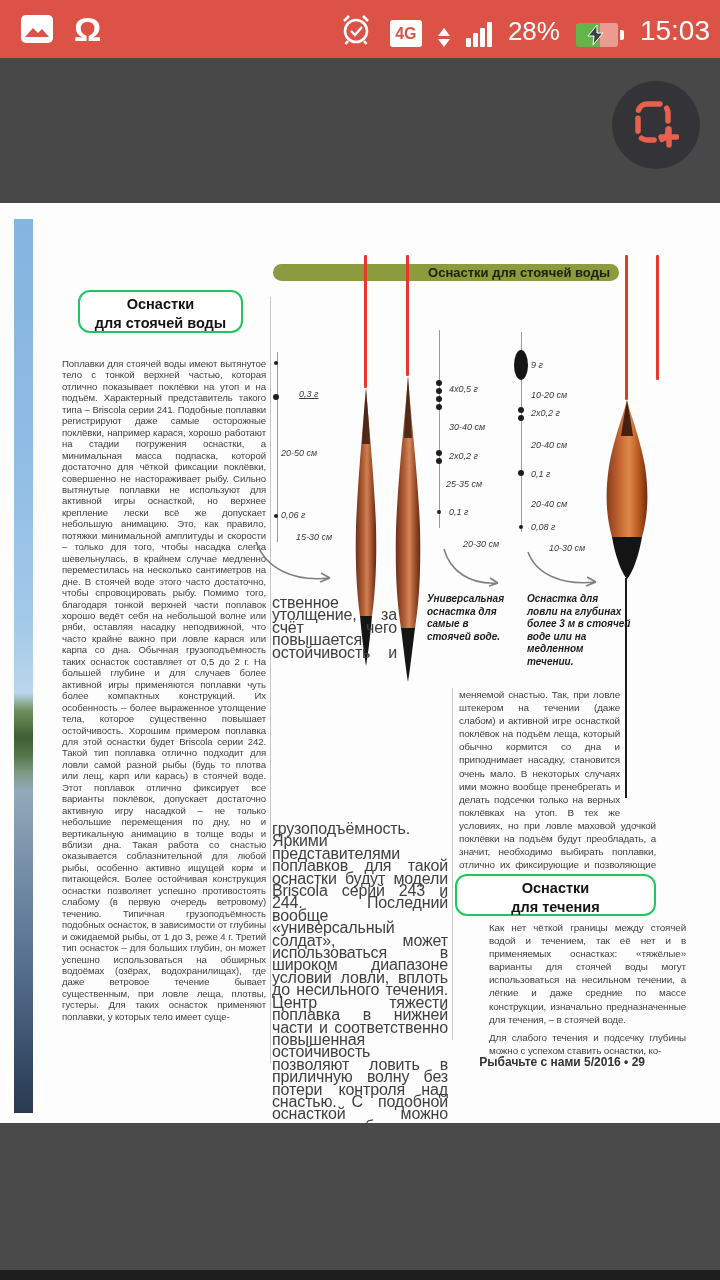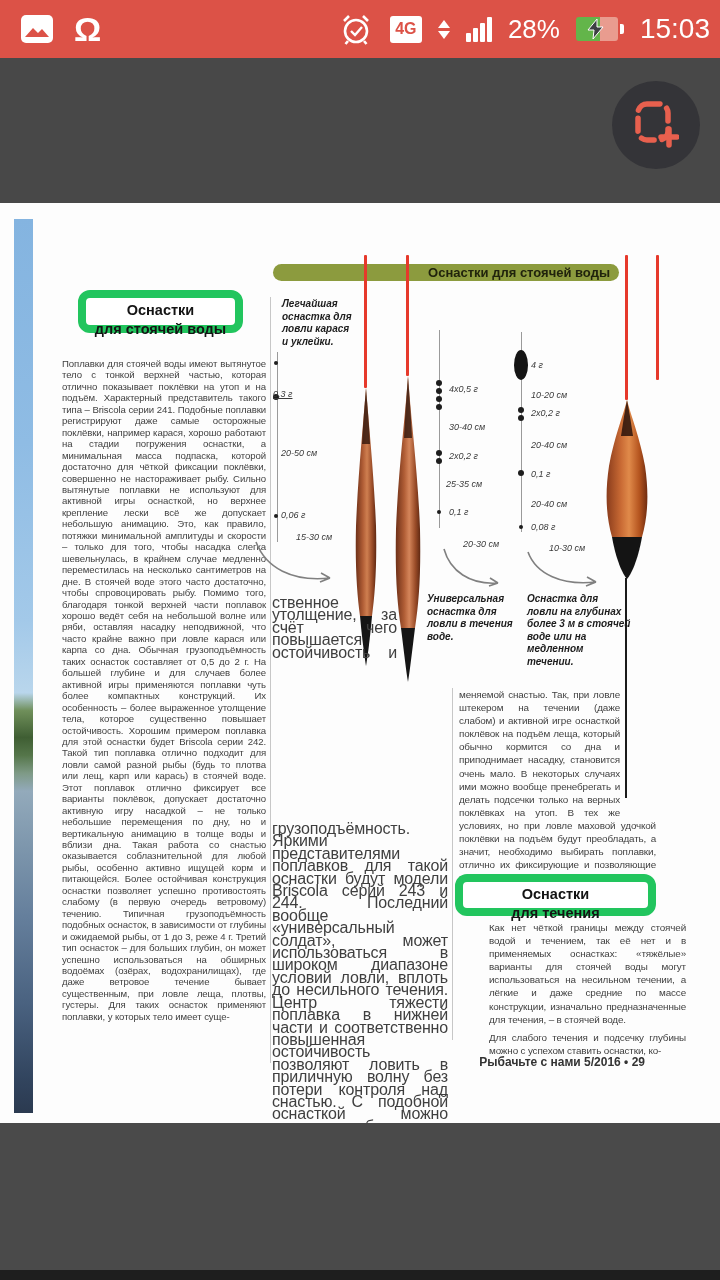--- a/index.html
+++ b/index.html
@@ -3,21 +3,21 @@
 <meta charset="utf-8">
 <style>
   html,body{margin:0;padding:0;background:#000;}
   .screen{position:relative;width:720px;height:1280px;overflow:hidden;background:#fff;
           font-family:"Liberation Sans",sans-serif;}
   
   .statusbar{position:absolute;top:0;left:0;width:720px;height:58px;background:#dc5247;
              display:flex;justify-content:space-between;align-items:center;box-sizing:border-box;
              padding:0 10px;color:#fff;}
   .sb-left{display:flex;align-items:center;gap:20px;margin-left:10px;}
-  .sb-right{display:flex;align-items:center;gap:16px;font-size:26px;}
+  .sb-right{display:flex;align-items:flex-end;gap:16px;font-size:26px;}
   .sb-time{font-size:28px;}
   .omega{font-size:34px;font-weight:bold;line-height:1;}
   .badge4g{background:#fff;color:#dc5247;font-weight:bold;font-size:16px;border-radius:3px;
            width:32px;height:27px;display:flex;align-items:center;justify-content:center;}
   .updown{display:flex;flex-direction:column;gap:3px;align-items:center;}
   .tri-up{width:0;height:0;border-left:6px solid transparent;border-right:6px solid transparent;border-bottom:8px solid #fff;}
   .tri-dn{width:0;height:0;border-left:6px solid transparent;border-right:6px solid transparent;border-top:8px solid #fff;}
   .bars{display:flex;align-items:flex-end;gap:2px;height:26px;}
   .bars i{display:block;width:5px;background:#fff;border-radius:1px;}
   .batt{position:relative;width:42px;height:24px;border-radius:3px;overflow:hidden;display:flex;}
@@ -30,21 +30,21 @@
   .botgray{position:absolute;top:1123px;left:0;width:720px;height:157px;background:#4a4a4a;}
   .botblack{position:absolute;top:1270px;left:0;width:720px;height:10px;background:#1e1e1e;}
   .fab{position:absolute;top:81px;left:612px;width:88px;height:88px;border-radius:50%;background:#343438;
        display:flex;align-items:center;justify-content:center;}
   
   .page{position:absolute;top:203px;left:0;width:720px;height:920px;background:#fdfdfd;}
   .strip{position:absolute;left:14px;top:16px;width:19px;height:894px;
          background:linear-gradient(180deg,#84b4e0 0%,#8fbce4 25%,#a3c9e9 45%,#b9d6ec 53%,
            #6f8f5a 55%,#3f5e33 58%,#55764a 60%,#7e9a86 62%,#93aabb 64%,#7e97ad 70%,
            #657f9c 78%,#49617f 88%,#32455f 96%,#2b3a50 100%);}
-  .titlebox{position:absolute;border:8px solid #22c55e;border-radius:12px;background:#fff;
+  .titlebox{position:absolute;border:2px solid #22c55e;border-radius:12px;background:#fff;
             text-align:center;font-weight:bold;color:#141414;box-sizing:border-box;}
   .tb1{left:78px;top:87px;width:165px;height:43px;font-size:14.5px;line-height:1.28;padding-top:3px;}
   .tb2{left:455px;top:671px;width:201px;height:42px;font-size:14.5px;line-height:1.28;padding-top:3px;}
   .banner{position:absolute;left:273px;top:61px;width:346px;height:17px;background:#8c9b3e;
           border-radius:9px;color:#20230c;font-weight:bold;font-size:13px;line-height:17px;
           text-align:right;box-sizing:border-box;padding-right:9px;}
   .bodytext{position:absolute;text-align:justify;color:#3f3f3f;}
   .c1{left:62px;top:155px;width:204px;font-size:9.6px;line-height:11.45px;letter-spacing:-0.1px;}
   .c2{left:272px;top:394px;width:176px;font-size:16px;line-height:12.4px;letter-spacing:-0.15px;}
   .c3a{left:459px;top:485px;width:197px;font-size:9.9px;line-height:13.1px;letter-spacing:-0.15px;}
@@ -131,21 +131,20 @@
 
     <div class="titlebox tb1">
       <div>Оснастки</div>
       <div>для стоячей воды</div>
     </div>
 
     <div class="bodytext c1">Поплавки для стоячей воды имеют вытянутое тело с тонкой верхней частью, которая отлично показывает поклёвки на утоп и на подъём. Характерный представитель такого типа – Briscola серии 241. Подобные поплавки регистрируют даже самые осторожные поклёвки, например карася, хорошо работают на стадии погружения оснастки, а минимальная масса подпаска, которой достаточно для чёткой фиксации поклёвки, совершенно не настораживает рыбу. Сильно вытянутые поплавки не используют для активной игры оснасткой, но верхнее крепление лески всё же допускает небольшую анимацию. Это, как правило, потяжки минимальной амплитуды и скорости – только для того, чтобы насадка слегка шевельнулась, в крайнем случае медленно переместилась на несколько сантиметров на дне. В стоячей воде этого часто достаточно, чтобы спровоцировать рыбу. Помимо того, благодаря тонкой верхней части поплавок хорошо ведёт себя на небольшой волне или ряби, оставляя насадку неподвижной, что часто крайне важно при ловле карася или карпа со дна. Обычная грузоподъёмность таких оснасток составляет от 0,5 до 2 г. На большей глубине и для случаев более активной игры применяются поплавки чуть более компактных конструкций. Их особенность – более выраженное утолщение тела, которое существенно повышает остойчивость. Хорошим примером поплавка для этой оснастки будет Briscola серии 242. Такой тип поплавка отлично подходит для ловли самой разной рыбы (будь то плотва или лещ, карп или карась) в стоячей воде. Этот поплавок отлично фиксирует все варианты поклёвок, допускает достаточно активную игру насадкой – не только небольшие перемещения по дну, но и вертикальную анимацию в толще воды и вблизи дна. Такая работа со снастью оказывается соблазнительной для любой рыбы, особенно активно ищущей корм и питающейся. Более остойчивая конструкция оснастки позволяет успешно противостоять слабому (в первую очередь ветровому) течению. Типичная грузоподъёмность подобных оснасток, в зависимости от глубины и ожидаемой рыбы, от 1 до 3, реже 4 г. Третий тип оснасток – для больших глубин, он может успешно использоваться на обширных водоёмах (озёрах, водохранилищах), где даже ветровое течение бывает существенным, при ловле леща, плотвы, густеры. Для таких оснасток применяют поплавки, у которых тело имеет суще-</div>
 
     <div class="banner">Оснастки для стоячей воды</div>
 
-    <div class="cap cap-left">Легчайшая оснастка для ловли карася и уклейки.</div>
 
     <div class="antenna" style="left:364px;top:52px;height:133px;"></div>
     <div class="antenna" style="left:406px;top:52px;height:121px;"></div>
     <div class="antenna" style="left:625px;top:52px;height:145px;"></div>
     <div class="antenna" style="left:656px;top:52px;height:125px;"></div>
 
     <svg class="floatsvg" style="left:346px;top:183px;" width="40" height="282" viewBox="0 0 40 282">
       <defs>
         <linearGradient id="w1" x1="0" y1="0" x2="1" y2="0">
           <stop offset="0" stop-color="#6e3018"></stop>
@@ -188,21 +187,21 @@
       <path d="M31,2 C27,18 18,40 13,68 C9,95 10,118 16,139 L46,139 C52,118 53,95 49,68 C44,40 35,18 31,2 Z" fill="url(#w3)"></path>
       <path d="M31,2 C29,12 27,24 25,38 L37,38 C35,24 33,12 31,2 Z" fill="#2a120a" opacity="0.85"></path>
       <path d="M16,139 L46,139 C42,162 35,177 31,181 C27,177 20,162 16,139 Z" fill="#141414"></path>
     </svg>
     <div class="keel" style="left:625px;top:375px;height:220px;"></div>
 
     <div class="rigline" style="left:277px;top:149px;height:190px;"></div>
     <div class="shot sm" style="left:274px;top:158px;"></div>
     <div class="shot" style="left:273px;top:191px;"></div>
     <div class="shot sm" style="left:274px;top:311px;"></div>
-    <div class="lbl" style="left:273px;top:186px;text-decoration:underline;">0,3 г</div>
+    <div class="lbl" style="left:299px;top:186px;text-decoration:underline;">0,3 г</div>
     <div class="lbl" style="left:281px;top:245px;">20-50 см</div>
     <div class="lbl" style="left:281px;top:307px;">0,06 г</div>
     <div class="lbl" style="left:296px;top:329px;">15-30 см</div>
     <svg class="arrow" style="left:252px;top:335px;" width="88" height="50" viewBox="0 0 88 50">
       <path d="M4,4 C14,30 40,44 78,40 M78,40 l-9,-5 M78,40 l-10,4" fill="none" stroke="#808080" stroke-width="1.6"></path>
     </svg>
 
     <div class="rigline" style="left:439px;top:127px;height:198px;"></div>
     <div class="shot" style="left:436px;top:177px;"></div>
     <div class="shot" style="left:436px;top:185px;"></div>
@@ -220,33 +219,33 @@
     <svg class="arrow" style="left:440px;top:342px;" width="66" height="46" viewBox="0 0 66 46">
       <path d="M4,4 C10,26 30,40 58,38 M58,38 l-8,-5 M58,38 l-9,3" fill="none" stroke="#808080" stroke-width="1.6"></path>
     </svg>
 
     <div class="rigline" style="left:521px;top:129px;height:200px;"></div>
     <div class="olive" style="left:514px;top:147px;"></div>
     <div class="shot" style="left:518px;top:204px;"></div>
     <div class="shot" style="left:518px;top:212px;"></div>
     <div class="shot" style="left:518px;top:267px;"></div>
     <div class="shot sm" style="left:519px;top:322px;"></div>
-    <div class="lbl" style="left:531px;top:157px;">4 г</div>
+    <div class="lbl" style="left:531px;top:157px;">9 г</div>
     <div class="lbl" style="left:531px;top:187px;">10-20 см</div>
     <div class="lbl" style="left:531px;top:205px;">2x0,2 г</div>
     <div class="lbl" style="left:531px;top:237px;">20-40 см</div>
     <div class="lbl" style="left:531px;top:266px;">0,1 г</div>
     <div class="lbl" style="left:531px;top:296px;">20-40 см</div>
     <div class="lbl" style="left:531px;top:319px;">0,08 г</div>
     <div class="lbl" style="left:549px;top:340px;">10-30 см</div>
     <svg class="arrow" style="left:524px;top:345px;" width="80" height="44" viewBox="0 0 80 44">
       <path d="M4,4 C12,26 38,38 72,34 M72,34 l-9,-5 M72,34 l-10,4" fill="none" stroke="#808080" stroke-width="1.6"></path>
     </svg>
 
-    <div class="cap cap-mid">Универсальная оснастка для ловли в течения воде.</div>
+    <div class="cap cap-mid">Универсальная оснастка для самые в стоячей воде.</div>
     <div class="cap cap-right">Оснастка для ловли на глубинах более 3 м в стоячей воде или на медленном течении.</div>
 
     <div class="bodytext c2">
       <span class="spacer2"></span>
       <span>ственное утолщение, за счёт чего повышается остойчивость и грузоподъёмность. Яркими представителями поплавков для такой оснастки будут модели Briscola серий 243 и 244. Последний вообще «универсальный солдат», может использоваться в широком диапазоне условий ловли, вплоть до несильного течения. Центр</span>
       <span> </span>
       <span>тяжести поплавка в нижней части и соответственно повышенная остойчивость позволяют ловить в приличную волну без потери контроля над снастью. С подобной оснасткой можно активно работать со снастью, даже делать интенсивные потяжки, которые высоко приподнимают насадку в толще воды. Такая игра очень привлекательна для плотвы и густеры. А тонкая часть поплавка перед антенной хорошо фиксирует поклёвки и на утоп, и на подъём. Грузоподъёмность этих оснасток напрямую зависит от глубины и силы течения (ветрового) и колеблется от 2 до 4-6 г. Немного отвлекусь от темы оснасток и сделаю пояснение по поклёвкам. Мой немалый опыт ловли маховой удочкой и штекером показывает, что тип поклёвки в значительной степени определяется при-</span>
     </div>
 
     <div class="bodytext c3a">

